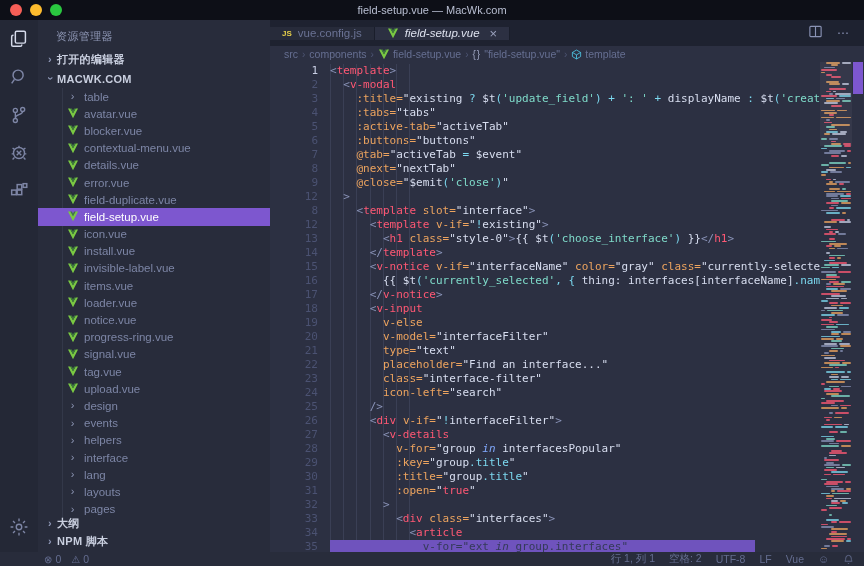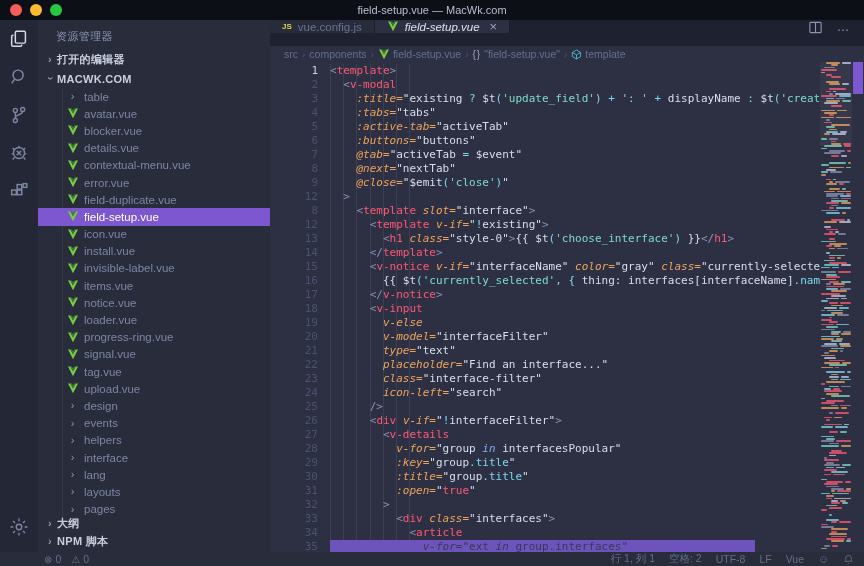--- a/index.html
+++ b/index.html
@@ -33,21 +33,21 @@
   .tree { position:relative; }
   .tree:before { content:""; position:absolute; left:24px; top:0; bottom:0; width:1px; background:#333849; }
   .tree-row { display:flex; align-items:center; height:17.2px; padding-left:28px; white-space:nowrap; position:relative; }
   .tree-row .ticon { width:13px; margin-right:5px; display:flex; align-items:center; justify-content:center; flex:none; }
   .tree-row.sel { background:#7d57cf; color:#ffffff; }
   .bottom-sections { position:absolute; bottom:2px; left:0; right:0; }
   .vueicon { width:12px; height:11px; display:block; }
 
   
   .editor-region { flex:1; display:flex; flex-direction:column; min-width:0; background:#2c3042; }
-  .tabbar { height:26px; background:#1e2230; display:flex; flex:none; align-items:flex-start; }
+  .tabbar { height:26px; background:#1e2230; display:flex; flex:none; align-items:center; }
   .tab { display:flex; align-items:center; gap:6px; padding:0 12px; font-size:11.5px; color:#6a7294; background:#272b3a; border-right:1px solid #1a1e2b; }
   .tab.active { background:#2c3042; color:#dde1ee; }
   .tab.active .tab-label { font-style:italic; }
   .tab .close { margin-left:4px; color:#9aa1bd; font-size:13px; line-height:1; }
   .js-badge { font-size:8px; font-weight:bold; color:#e7cf4a; }
   .tab-actions { margin-left:auto; display:flex; align-items:center; gap:14px; padding-right:14px; color:#8a93b5; }
   .tab-actions svg { width:15px; height:15px; }
 
   .breadcrumbs { height:16px; display:flex; align-items:center; font-size:10.5px; color:#666f92; padding-left:14px; gap:4px; flex:none; white-space:nowrap; }
   .crumb { display:flex; align-items:center; gap:3px; }
@@ -57,21 +57,21 @@
   
   .code-area { flex:1; position:relative; min-height:0; overflow:hidden; font-family:"DejaVu Sans Mono", monospace; font-size:11px; line-height:14px; }
   .gutter { position:absolute; left:0; top:2px; width:48px; text-align:right; color:#4b5272; }
   .gutter div { height:14px; }
   .gutter div.cur { color:#c9cfe4; }
   .lines { position:absolute; left:60px; top:2px; right:44px; white-space:pre; overflow:hidden; }
   .line { height:14px; position:relative; z-index:1; }
   .line.hl:before { content:""; position:absolute; left:-7px; top:0; height:14px; width:432px; background:#6f53bd; z-index:-1; }
   .line.hl span { color:#343a58 !important; }
   .guide { position:absolute; top:0; bottom:0; width:1px; background:#3a3f55; z-index:0; }
-  .seg-p{color:#8a93b8;} .seg-t{color:#ff5874;} .seg-a{color:#eda45f;font-style:italic;}
+  .seg-p{color:#8a93b8;} .seg-t{color:#ff5874;} .seg-a{color:#eda45f;}
   .seg-q{color:#d8def0;} .seg-s{color:#7fdbca;} .seg-o{color:#7cd9f0;}
   .seg-k{color:#82aaff;font-style:italic;} .seg-b{color:#ff5874;} .seg-c{color:#7cd9f0;}
 
   .minimap { position:absolute; top:0; bottom:0; right:12px; width:32px; overflow:hidden; }
   .mm-row { position:absolute; height:1.7px; border-radius:1px; }
   .mm-slider { position:absolute; top:0; left:0; right:0; height:84px; background:rgba(255,255,255,0.045); }
   .vscroll { position:absolute; top:0; bottom:0; right:0; width:12px; }
   .vscroll .thumb { position:absolute; top:0; left:1px; right:1px; height:32px; background:#7d57cf; }
 
   
@@ -176,38 +176,38 @@
             </span>
             <span>blocker.vue</span>
           </div>
           <div class="tree-row">
             <span class="ticon">
               <svg class="vueicon" viewBox="0 0 24 22">
                 <path fill="#7ac943" d="M2 1h4.6L12 10.4 17.4 1H22L12 20.5z"></path>
                 <path fill="#3f7d3c" d="M6.6 1h3.1L12 5l2.3-4h3.1L12 10.4z"></path>
               </svg>
             </span>
+            <span>contextual-menu.vue</span>
+          </div>
+          <div class="tree-row">
+            <span class="ticon">
+              <svg class="vueicon" viewBox="0 0 24 22">
+                <path fill="#7ac943" d="M2 1h4.6L12 10.4 17.4 1H22L12 20.5z"></path>
+                <path fill="#3f7d3c" d="M6.6 1h3.1L12 5l2.3-4h3.1L12 10.4z"></path>
+              </svg>
+            </span>
             <span>details.vue</span>
           </div>
           <div class="tree-row">
             <span class="ticon">
               <svg class="vueicon" viewBox="0 0 24 22">
                 <path fill="#7ac943" d="M2 1h4.6L12 10.4 17.4 1H22L12 20.5z"></path>
                 <path fill="#3f7d3c" d="M6.6 1h3.1L12 5l2.3-4h3.1L12 10.4z"></path>
               </svg>
             </span>
-            <span>contextual-menu.vue</span>
-          </div>
-          <div class="tree-row">
-            <span class="ticon">
-              <svg class="vueicon" viewBox="0 0 24 22">
-                <path fill="#7ac943" d="M2 1h4.6L12 10.4 17.4 1H22L12 20.5z"></path>
-                <path fill="#3f7d3c" d="M6.6 1h3.1L12 5l2.3-4h3.1L12 10.4z"></path>
-              </svg>
-            </span>
             <span>error.vue</span>
           </div>
           <div class="tree-row">
             <span class="ticon">
               <svg class="vueicon" viewBox="0 0 24 22">
                 <path fill="#7ac943" d="M2 1h4.6L12 10.4 17.4 1H22L12 20.5z"></path>
                 <path fill="#3f7d3c" d="M6.6 1h3.1L12 5l2.3-4h3.1L12 10.4z"></path>
               </svg>
             </span>
             <span>field-duplicate.vue</span>
@@ -257,30 +257,30 @@
             </span>
             <span>items.vue</span>
           </div>
           <div class="tree-row">
             <span class="ticon">
               <svg class="vueicon" viewBox="0 0 24 22">
                 <path fill="#7ac943" d="M2 1h4.6L12 10.4 17.4 1H22L12 20.5z"></path>
                 <path fill="#3f7d3c" d="M6.6 1h3.1L12 5l2.3-4h3.1L12 10.4z"></path>
               </svg>
             </span>
+            <span>loader.vue</span>
+          </div>
+          <div class="tree-row">
+            <span class="ticon">
+              <svg class="vueicon" viewBox="0 0 24 22">
+                <path fill="#7ac943" d="M2 1h4.6L12 10.4 17.4 1H22L12 20.5z"></path>
+                <path fill="#3f7d3c" d="M6.6 1h3.1L12 5l2.3-4h3.1L12 10.4z"></path>
+              </svg>
+            </span>
             <span>notice.vue</span>
-          </div>
-          <div class="tree-row">
-            <span class="ticon">
-              <svg class="vueicon" viewBox="0 0 24 22">
-                <path fill="#7ac943" d="M2 1h4.6L12 10.4 17.4 1H22L12 20.5z"></path>
-                <path fill="#3f7d3c" d="M6.6 1h3.1L12 5l2.3-4h3.1L12 10.4z"></path>
-              </svg>
-            </span>
-            <span>loader.vue</span>
           </div>
           <div class="tree-row">
             <span class="ticon">
               <svg class="vueicon" viewBox="0 0 24 22">
                 <path fill="#7ac943" d="M2 1h4.6L12 10.4 17.4 1H22L12 20.5z"></path>
                 <path fill="#3f7d3c" d="M6.6 1h3.1L12 5l2.3-4h3.1L12 10.4z"></path>
               </svg>
             </span>
             <span>progress-ring.vue</span>
           </div>

